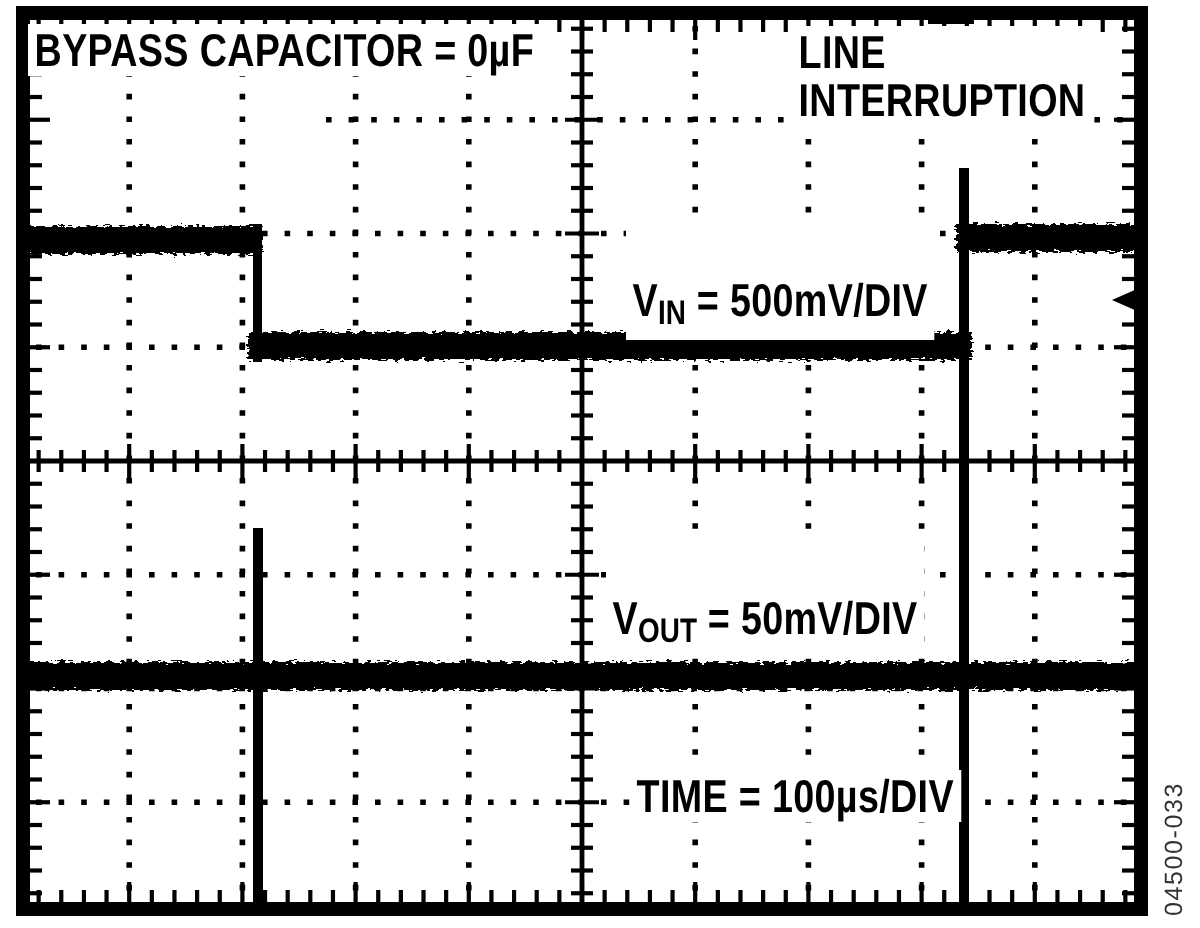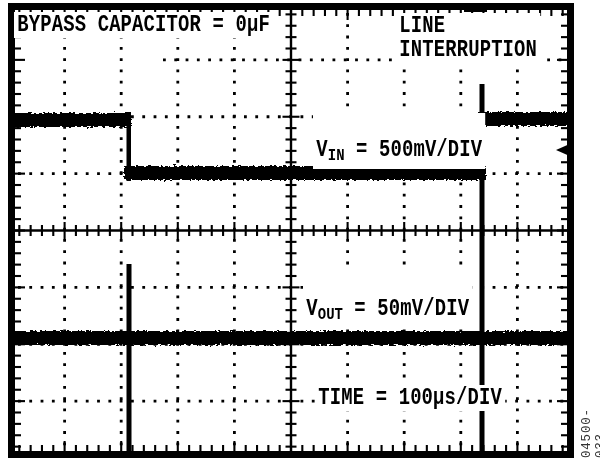--- a/index.html
+++ b/index.html
@@ -1,17 +1,17 @@
 <!DOCTYPE html>
 <html><head>
 <meta charset="utf-8">
 <style>
   html,body{margin:0;padding:0;background:#fff;}
   #figure{position:relative;width:600px;height:464px;background:#fff;overflow:hidden;
-          font-family:Liberation Mono, monospace;}
+          font-family:Liberation Sans, sans-serif;}
   #scope-svg{position:absolute;left:0;top:0;}
   
   .dot{stroke:#000;stroke-width:2.8;stroke-dasharray:2.8 8.5;}
   .axis{stroke:#000;stroke-width:2.4;}
   .tick{stroke:#000;stroke-width:2.1;}
   
   .lbl{position:absolute;background:#fff;color:#000;font-weight:bold;font-size:23px;
        line-height:24px;white-space:pre-line;padding:1px 4px;
        transform:scaleX(0.82);transform-origin:0 0;letter-spacing:0.2px;}
   .sub{font-size:17px;vertical-align:-4px;letter-spacing:0;}

